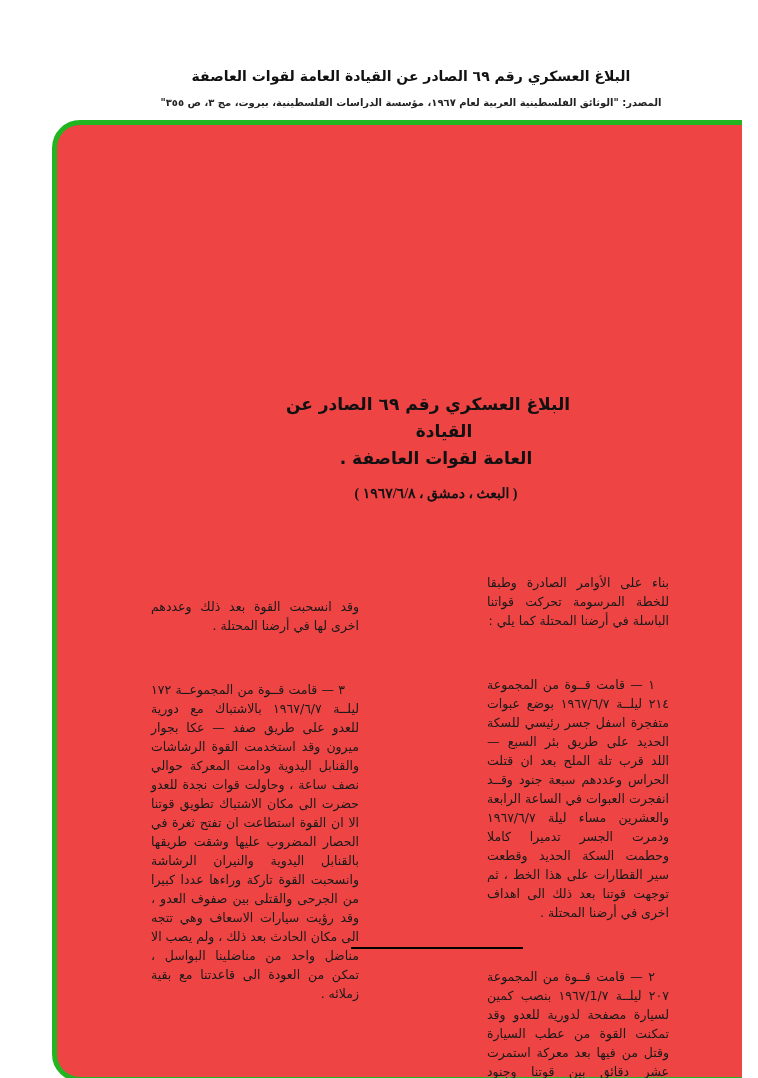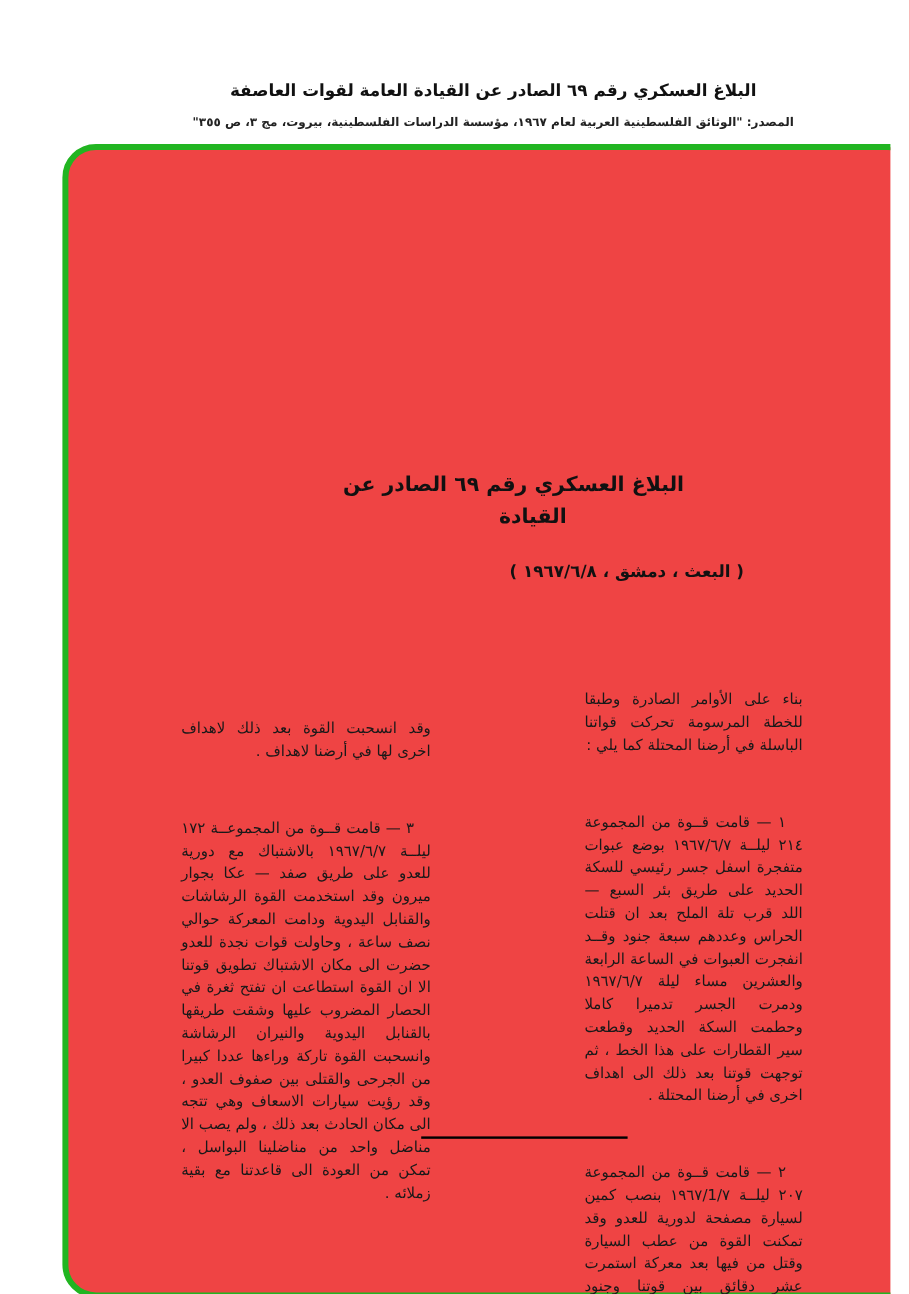--- a/index.html
+++ b/index.html
@@ -45,27 +45,28 @@
     text-align:center;
     direction:rtl;
     font-weight:bold;
     font-size:17px;
     line-height:27px;
     color:#111;
     letter-spacing:0.5px;
   }
   .doc-subtitle {
     position:absolute;
-    top:328px; left:179px;
+    top:344px; left:179px;
     width:400px;
-    text-align:right;
+    text-align:center;
     direction:rtl;
     font-weight:bold;
     font-size:14px;
     color:#111;
+    font-family:Liberation Serif, serif;
   }
   .col {
     position:absolute;
     direction:rtl;
     text-align:justify;
     font-size:12.5px;
     line-height:19px;
     color:#191919;
   }
   .col-right { top:416px; left:398px; width:246px; }
@@ -85,32 +86,33 @@
 <div class="page">
 
   <div class="hdr-title">البلاغ العسكري رقم ٦٩ الصادر عن القيادة العامة لقوات العاصفة</div>
 
   <div class="hdr-source">المصدر: "الوثائق الفلسطينية العربية لعام ١٩٦٧، مؤسسة الدراسات الفلسطينية، بيروت، مج ٣، ص ٣٥٥"</div>
 
   <div class="doc-frame" style="border-color: rgb(33, 181, 33);">
 
     <div class="doc-title">
       <span>البلاغ العسكري رقم ٦٩ الصادر عن القيادة</span><br>
+      <span>العامة لقوات العاصفة .</span>
     </div>
 
     <div class="doc-subtitle">( البعث ، دمشق ، ١٩٦٧/٦/٨ )</div>
 
     <div class="col col-right">
       <p>بناء على الأوامر الصادرة وطبقا للخطة المرسومة تحركت قواتنا الباسلة في أرضنا المحتلة كما يلي :</p>
       <p class="numbered">١ — قامت قــوة من المجموعة ٢١٤ ليلــة ١٩٦٧/٦/٧ بوضع عبوات متفجرة اسفل جسر رئيسي للسكة الحديد على طريق بئر السبع — اللد قرب تلة الملح بعد ان قتلت الحراس وعددهم سبعة جنود وقــد انفجرت العبوات في الساعة الرابعة والعشرين مساء ليلة ١٩٦٧/٦/٧ ودمرت الجسر تدميرا كاملا وحطمت السكة الحديد وقطعت سير القطارات على هذا الخط ، ثم توجهت قوتنا بعد ذلك الى اهداف اخرى في أرضنا المحتلة .</p>
       <p class="numbered">٢ — قامت قــوة من المجموعة ٢٠٧ ليلــة ١٩٦٧/1/٧ بنصب كمين لسيارة مصفحة لدورية للعدو وقد تمكنت القوة من عطب السيارة وقتل من فيها بعد معركة استمرت عشر دقائق بين قوتنا وجنود المصفحة ، استخدمت فيها القنابل اليدوية والمدافع الرشاشة ،</p>
     </div>
 
     <div class="col col-left">
-      <p>وقد انسحبت القوة بعد ذلك لاهداف اخرى لها في أرضنا لاهداف .</p>
+      <p>وقد انسحبت القوة بعد ذلك وعددهم اخرى لها في أرضنا المحتلة .</p>
       <p class="numbered">٣ — قامت قــوة من المجموعــة ١٧٢ ليلــة ١٩٦٧/٦/٧ بالاشتباك مع دورية للعدو على طريق صفد — عكا بجوار ميرون وقد استخدمت القوة الرشاشات والقنابل اليدوية ودامت المعركة حوالي نصف ساعة ، وحاولت قوات نجدة للعدو حضرت الى مكان الاشتباك تطويق قوتنا الا ان القوة استطاعت ان تفتح ثغرة في الحصار المضروب عليها وشقت طريقها بالقنابل اليدوية والنيران الرشاشة وانسحبت القوة تاركة وراءها عددا كبيرا من الجرحى والقتلى بين صفوف العدو ، وقد رؤيت سيارات الاسعاف وهي تتجه الى مكان الحادث بعد ذلك ، ولم يصب الا مناضل واحد من مناضلينا البواسل ، تمكن من العودة الى قاعدتنا مع بقية زملائه .</p>
     </div>
 
     <div class="divider"></div>
 
   </div>
 
 </div>
 
 </body></html>

